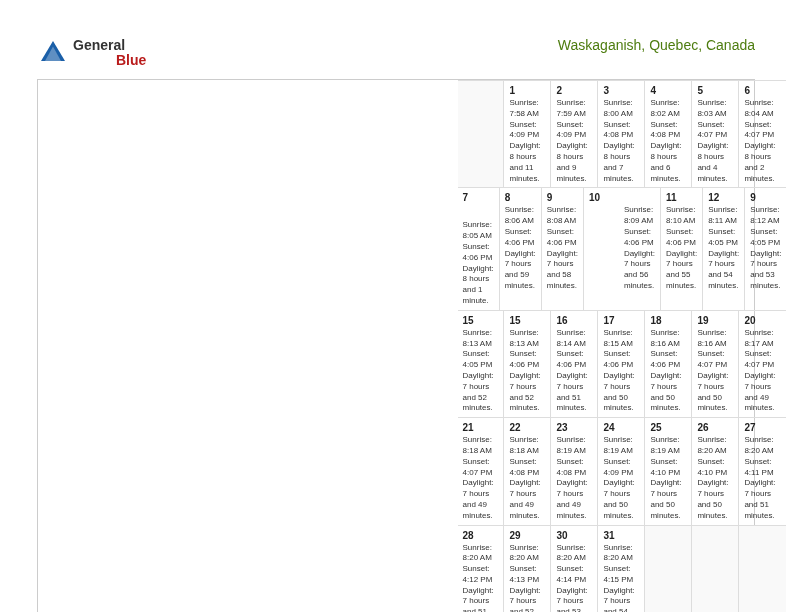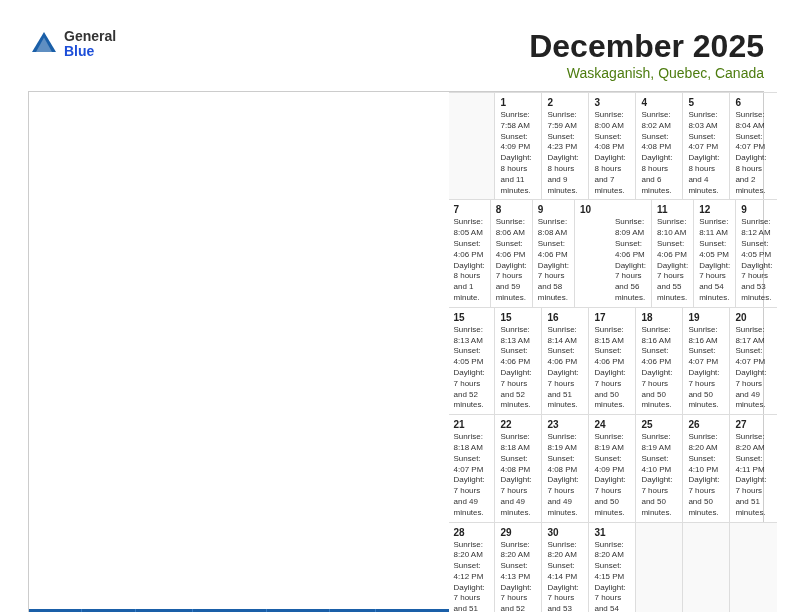--- a/index.html
+++ b/index.html
@@ -6,21 +6,21 @@
     body {
       font-family: Arial, sans-serif;
       background: #fff;
       width: 792px;
       height: 612px;
       overflow: hidden;
     }
     .page {
       width: 792px;
       height: 612px;
-      padding: 28px;
+      padding: 37px;
       display: flex;
       flex-direction: column;
     }
     .header {
       display: flex;
       justify-content: space-between;
       align-items: flex-start;
       margin-bottom: 10px;
     }
     .logo {
@@ -29,21 +29,21 @@
       gap: 4px;
     }
     .logo-text {
       display: flex;
       flex-direction: column;
       font-size: 14px;
       font-weight: bold;
       line-height: 1.1;
     }
     .logo-general { color: #333; }
-    .logo-blue { color: #1d4ed8; }
+    .logo-blue { color: #b91c1c; margin-left: 43px; }
     .logo-icon {
       width: 32px;
       height: 32px;
     }
     .title-block {
       text-align: right;
     }
     .month-title {
       font-size: 32px;
       font-weight: bold;
@@ -116,21 +116,20 @@
       <svg class="logo-icon" viewBox="0 0 40 40">
         <polygon points="20,5 35,30 5,30" fill="#1a5fa8"></polygon>
         <polygon points="20,12 30,30 10,30" fill="#fff" opacity="0.3"></polygon>
       </svg>
       <div class="logo-text">
         <span class="logo-general">General</span>
         <span class="logo-blue">Blue</span>
       </div>
     </div>
     <div class="title-block">
-      <div class="month-title">December 2025</div>
       <div class="location">Waskaganish, Quebec, Canada</div>
     </div>
   </div>
 
   <div class="calendar">
     <div class="cal-header">
       <div class="cal-header-cell">Sunday</div>
       <div class="cal-header-cell">Monday</div>
       <div class="cal-header-cell">Tuesday</div>
       <div class="cal-header-cell">Wednesday</div>
@@ -143,21 +142,21 @@
           <div class="cal-cell empty"></div>
           <div class="cal-cell">
             <div class="day-num">1</div>
             <div class="sun-info" style="white-space: pre-line;">Sunrise: 7:58 AM
 Sunset: 4:09 PM
 Daylight: 8 hours and 11 minutes.</div>
           </div>
           <div class="cal-cell">
             <div class="day-num">2</div>
             <div class="sun-info" style="white-space: pre-line;">Sunrise: 7:59 AM
-Sunset: 4:23 PM
+Sunset: 4:09 PM
 Daylight: 8 hours and 9 minutes.</div>
           </div>
           <div class="cal-cell">
             <div class="day-num">3</div>
             <div class="sun-info" style="white-space: pre-line;">Sunrise: 8:00 AM
 Sunset: 4:08 PM
 Daylight: 8 hours and 7 minutes.</div>
           </div>
           <div class="cal-cell">
             <div class="day-num">4</div>
@@ -174,21 +173,21 @@
           <div class="cal-cell">
             <div class="day-num">6</div>
             <div class="sun-info" style="white-space: pre-line;">Sunrise: 8:04 AM
 Sunset: 4:07 PM
 Daylight: 8 hours and 2 minutes.</div>
           </div>
         </div>
         <div class="cal-row">
           <div class="cal-cell">
             <div class="day-num">7</div>
-            <div class="sun-info" style="white-space: pre-line;">Sunrise: 8:05 AM
+            <div class="sun-info" style="white-space: pre-line; margin-top: 15px;">Sunrise: 8:05 AM
 Sunset: 4:06 PM
 Daylight: 8 hours and 1 minute.</div>
           </div>
           <div class="cal-cell">
             <div class="day-num">8</div>
             <div class="sun-info" style="white-space: pre-line;">Sunrise: 8:06 AM
 Sunset: 4:06 PM
 Daylight: 7 hours and 59 minutes.</div>
           </div>
           <div class="cal-cell">

